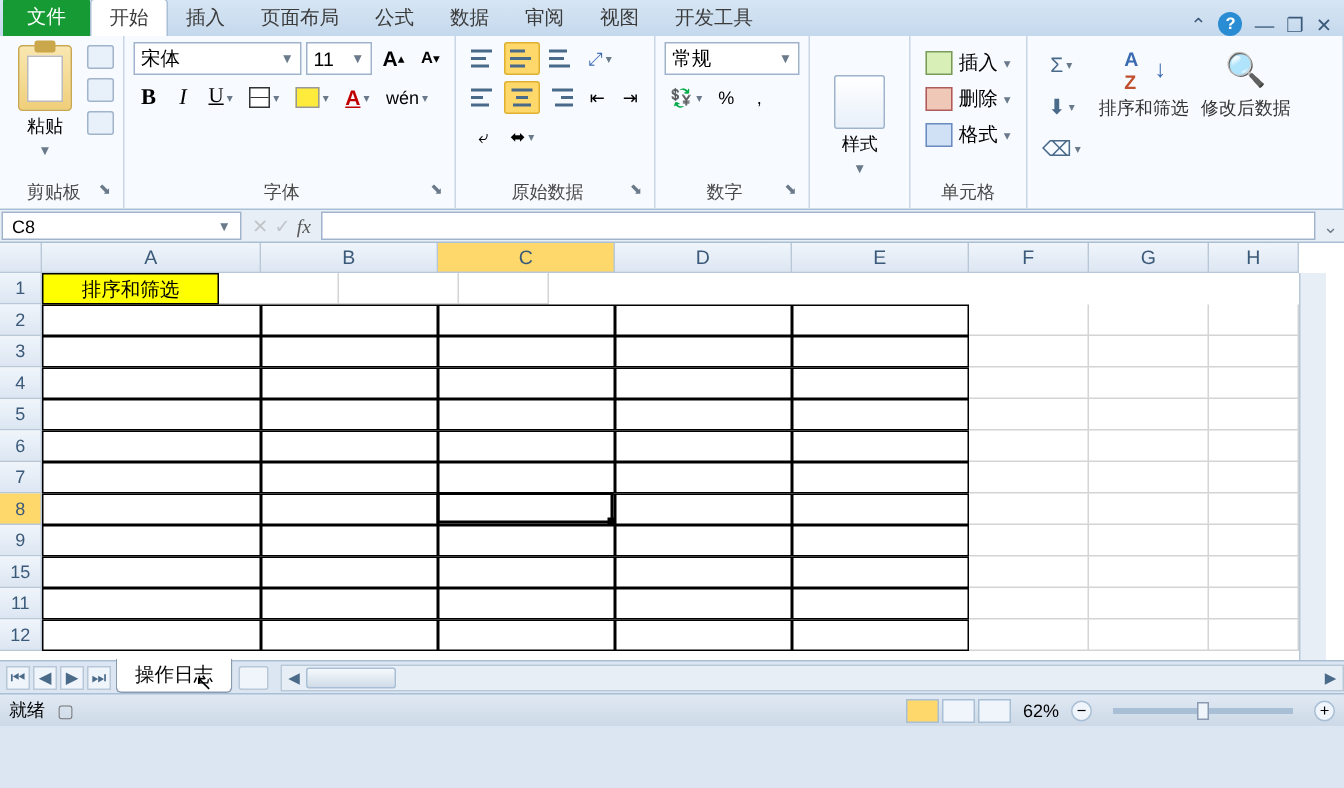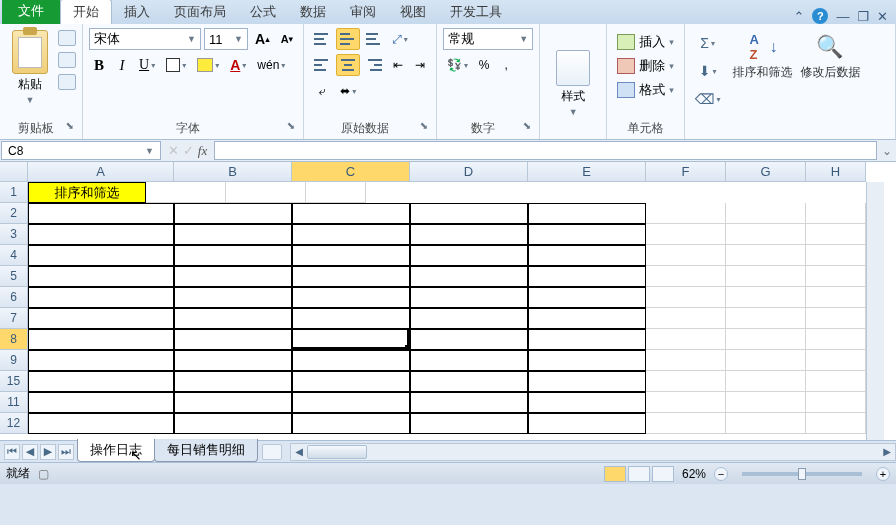--- a/index.html
+++ b/index.html
@@ -512,21 +512,20 @@
 
 <div class="sheet-bar">
   <div class="sheet-nav">
     <span>⏮</span>
     <span>◀</span>
     <span>▶</span>
     <span>⏭</span>
   </div>
   <div class="sheet-tabs" id="sheet-tabs" style="position:relative">
       <div class="sheet-tab active">操作日志</div>
-      <div class="sheet-tab">每日销售明细</div>
       <span class="cursor-arrow" style="left: 52px; top: 6px;">↖</span>
     </div>
   <div class="new-sheet"></div>
   <div class="hscroll">
     <span class="arr" style="left:0">◀</span>
     <div class="thumb"></div>
     <span class="arr" style="right:0">▶</span>
   </div>
 </div>
 

